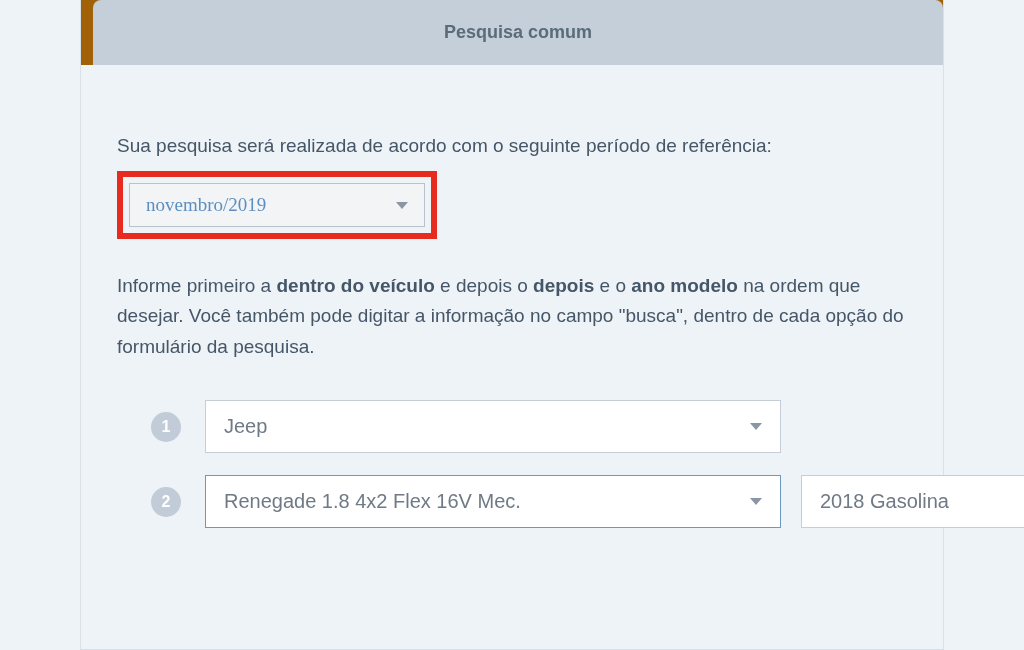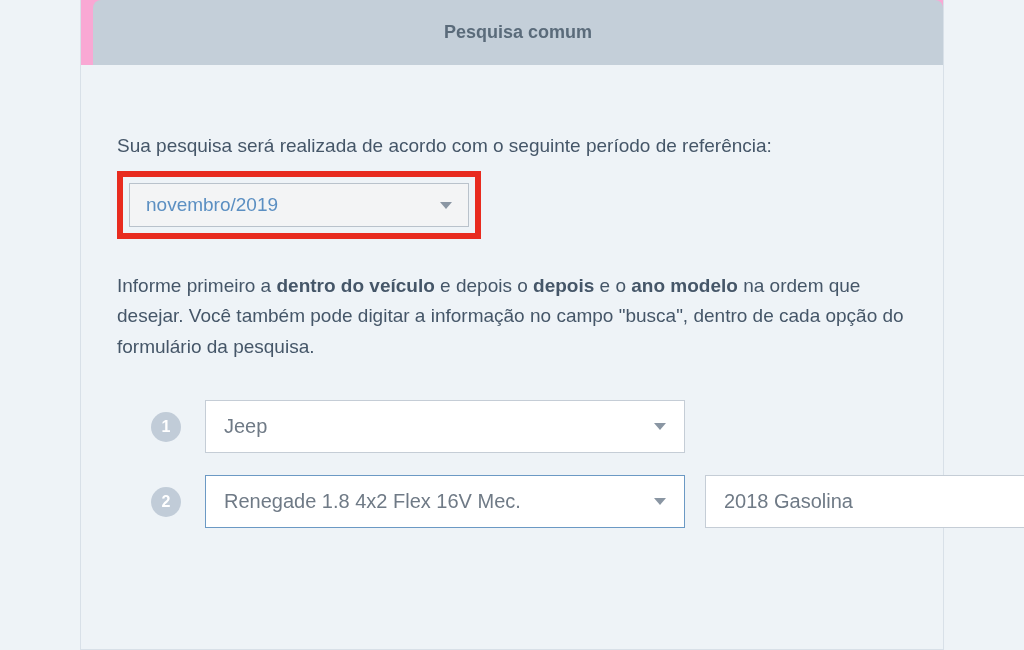--- a/index.html
+++ b/index.html
@@ -17,21 +17,21 @@
     .container {
       border: 1px solid #d8e0e8;
       border-top: none;
       margin: 0 80px 0 80px;
       background: #eef3f7;
       min-height: 650px;
       position: relative;
     }
     .tabs {
       display: flex;
-      background: #f9a8d4;
+      background: #a16207;
       padding-left: 12px;
     }
     .tab {
       flex: 1;
       text-align: center;
       padding: 22px 0;
       font-size: 18px;
       font-weight: bold;
       cursor: pointer;
     }
@@ -70,29 +70,30 @@
       padding: 10px 16px;
       font-size: 19px;
       color: #5b8fc2;
       display: flex;
       align-items: center;
       justify-content: space-between;
       cursor: pointer;
       position: relative;
     }
     .select-period {
-      width: 340px;
+      width: 296px;
+      font-family: Liberation Serif, serif;
     }
     .select-full {
       background: #ffffff;
       border: 1px solid #c5cdd6;
       color: #6f7a86;
       padding: 14px 18px;
       font-size: 20px;
-      width: 480px;
+      width: 576px;
     }
     .select-full-highlighted {
       border: 1px solid #6b99c4;
     }
     .caret {
       width: 0;
       height: 0;
       border-left: 6px solid transparent;
       border-right: 6px solid transparent;
       border-top: 7px solid #8a96a3;

